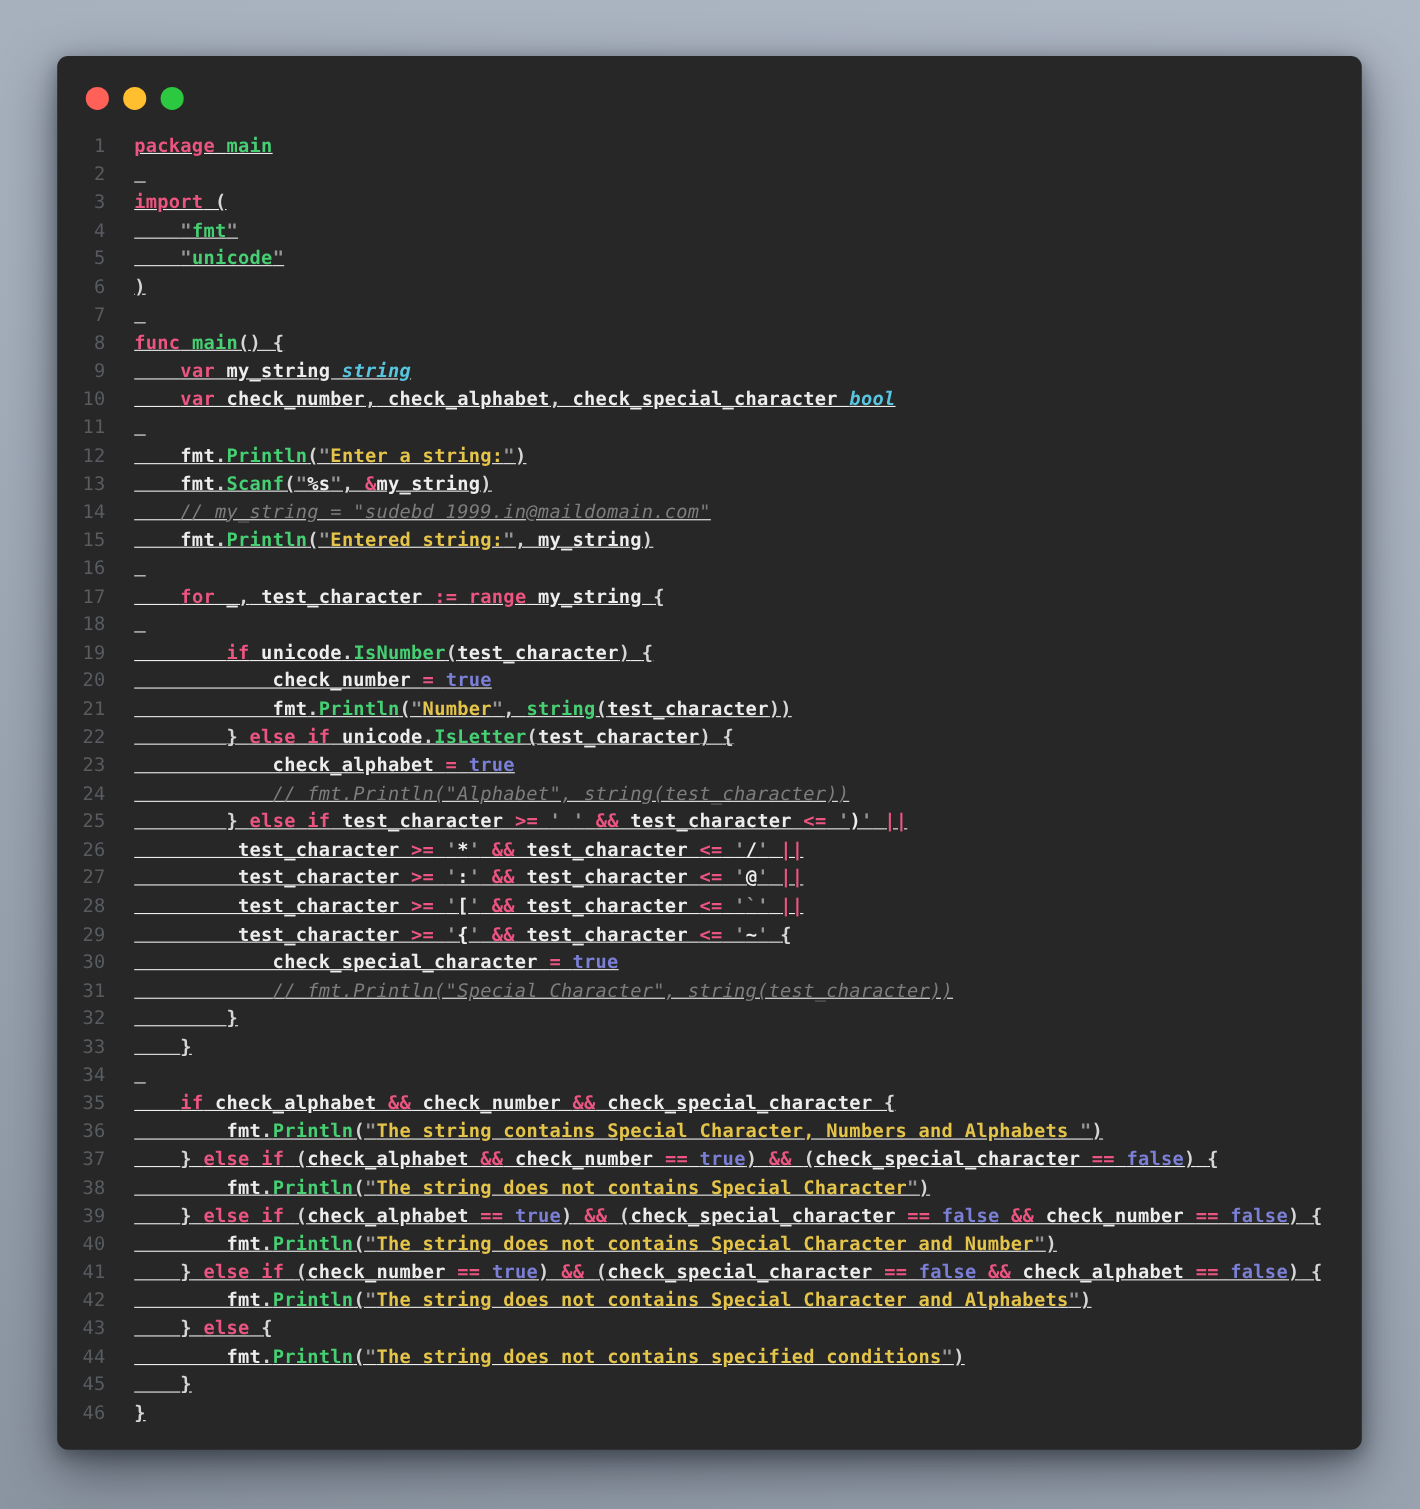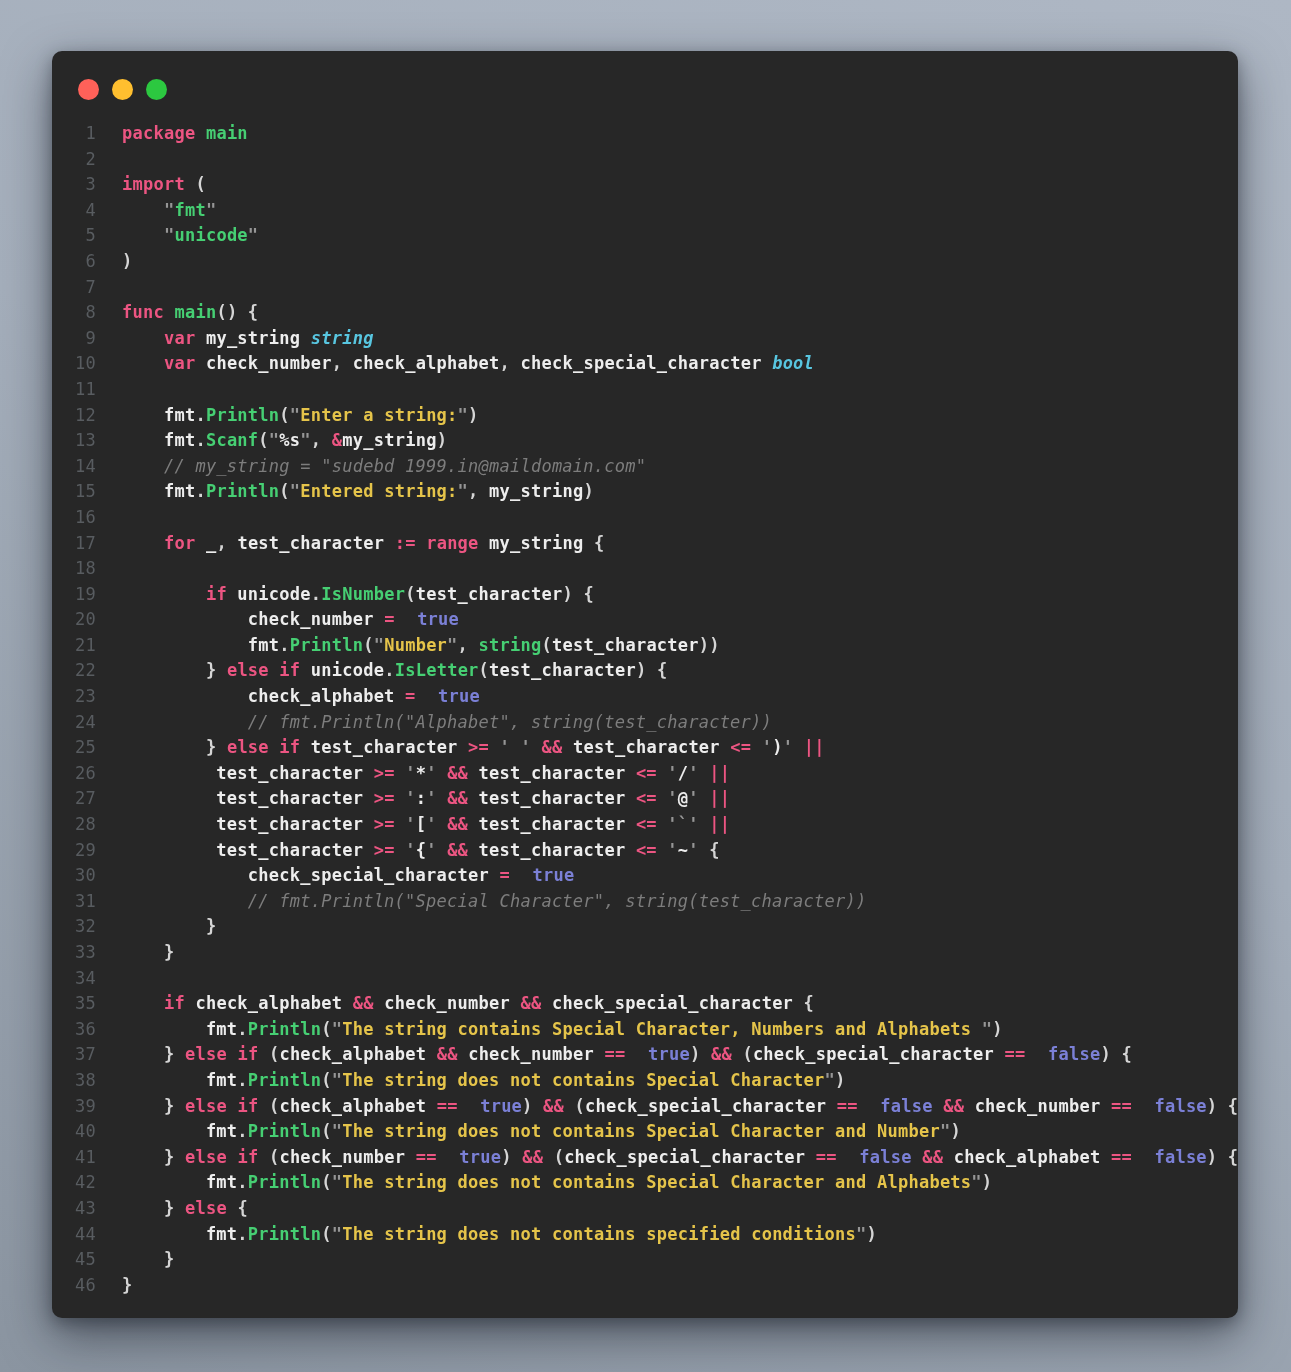--- a/index.html
+++ b/index.html
@@ -22,28 +22,28 @@
   .dot { width: 21px; height: 21px; border-radius: 50%; margin-right: 13px; display: inline-block; }
   .code { white-space: pre; font-size: 17px; line-height: 25.6px; letter-spacing: .25px; font-weight: bold; }
   .line { display: flex; }
   .ln {
     width: 44px; flex: 0 0 44px;
     text-align: right;
     color: var(--ln, #585c60);
     font-weight: normal;
     user-select: none;
   }
-  .tx { margin-left: 26px; color: var(--plain, #ededed); }
+  .tx { margin-left: 26px; color: var(--plain, #ededed); text-decoration: underline; }
   .t-p { color: var(--plain, #ededed); }
   .t-k { color: var(--keyword, #ec5582); }
   .t-f { color: var(--entity, #46cf73); }
   .t-s { color: var(--string, #e5c44a); }
   .t-t { color: var(--type, #58c6e0); font-style: italic; }
   .t-c { color: var(--comment, #7d7d7d); font-style: italic; font-weight: normal; }
-  .t-b { color: var(--boolean, #7b80d6); margin-left: 12px; }
+  .t-b { color: var(--boolean, #7b80d6); }
   .t-u { color: var(--punct, #d5d5d5); }
   .t-q { color: var(--quote, #969696); }
 </style>
 </head>
 <body>
 
 <div class="window">
   <div class="titlebar">
     <span class="dot" style="background: rgb(255, 97, 89);"></span>
     <span class="dot" style="background: rgb(255, 191, 47);"></span>

